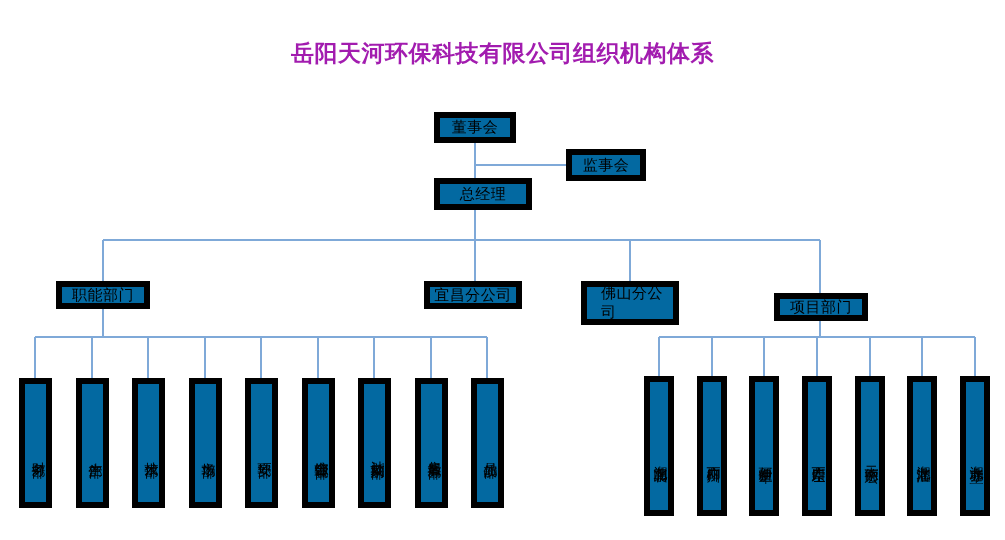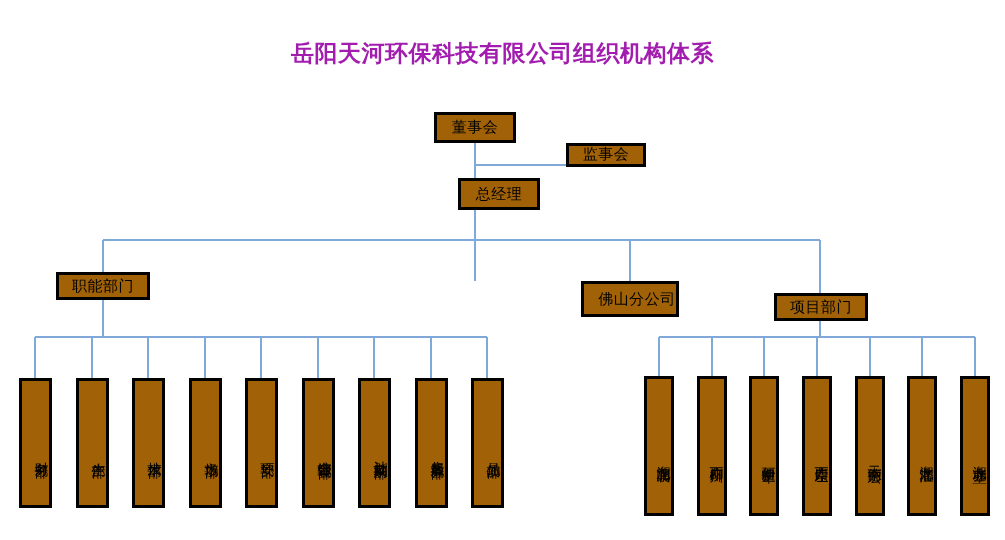--- a/index.html
+++ b/index.html
@@ -30,22 +30,22 @@
   #connectors {
     position: absolute;
     left: 0;
     top: 0;
     width: 1005px;
     height: 540px;
   }
   .node {
     position: absolute;
     box-sizing: border-box;
-    border: 3px solid #000000;
-    background: #a16207;
+    border: 6px solid #000000;
+    background: #0369a1;
     display: flex;
     align-items: center;
     justify-content: center;
     color: #000000;
     font-family: "Liberation Serif", "DejaVu Serif", serif;
   }
   .node.horiz {
     font-size: 15px;
     letter-spacing: 0.5px;
   }
@@ -105,34 +105,37 @@
       <line x1="870" y1="337" x2="870" y2="376"></line>
       <line x1="922" y1="337" x2="922" y2="376"></line>
       <line x1="975" y1="337" x2="975" y2="376"></line>
     </g>
   </svg>
 
   <div class="node horiz" style="left:434px; top:112px; width:82px; height:31px;">
     <span>董事会</span>
   </div>
 
-  <div class="node horiz" style="left:566px; top:143px; width:80px; height:24px;align-items:flex-end;">
+  <div class="node horiz" style="left:566px; top:149px; width:80px; height:32px;">
     <span>监事会</span>
   </div>
 
-  <div class="node horiz" style="left:434px; top:178px; width:82px; height:32px;margin-left:24px;">
+  <div class="node horiz" style="left:434px; top:178px; width:98px; height:32px;">
     <span>总经理</span>
   </div>
 
-  <div class="node horiz" style="left:56px; top:272px; width:94px; height:28px;">
+  <div class="node horiz" style="left:56px; top:281px; width:94px; height:28px;">
     <span>职能部门</span>
   </div>
 
+  <div class="node horiz" style="left:424px; top:281px; width:98px; height:28px;">
+    <span>宜昌分公司</span>
+  </div>
 
-  <div class="node horiz" style="left:581px; top:281px; width:98px; height:36px;padding-left:14px;">
+  <div class="node horiz" style="left:581px; top:281px; width:98px; height:44px;padding-left:14px;">
     <span>佛山分公司</span>
   </div>
 
   <div class="node horiz" style="left:774px; top:293px; width:94px; height:28px;">
     <span>项目部门</span>
   </div>
 
   <div class="node vert" style="left:19px; top:378px; width:33px; height:130px;">
     <span>财务部</span>
   </div>

